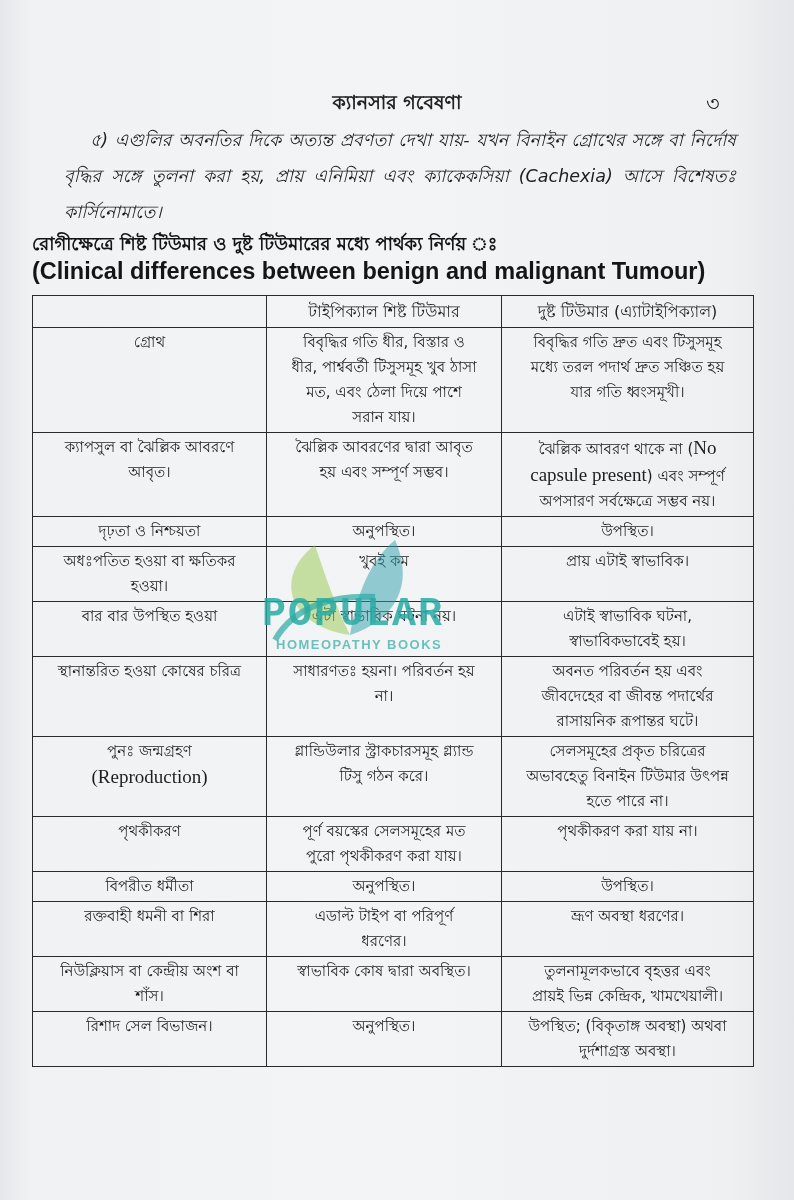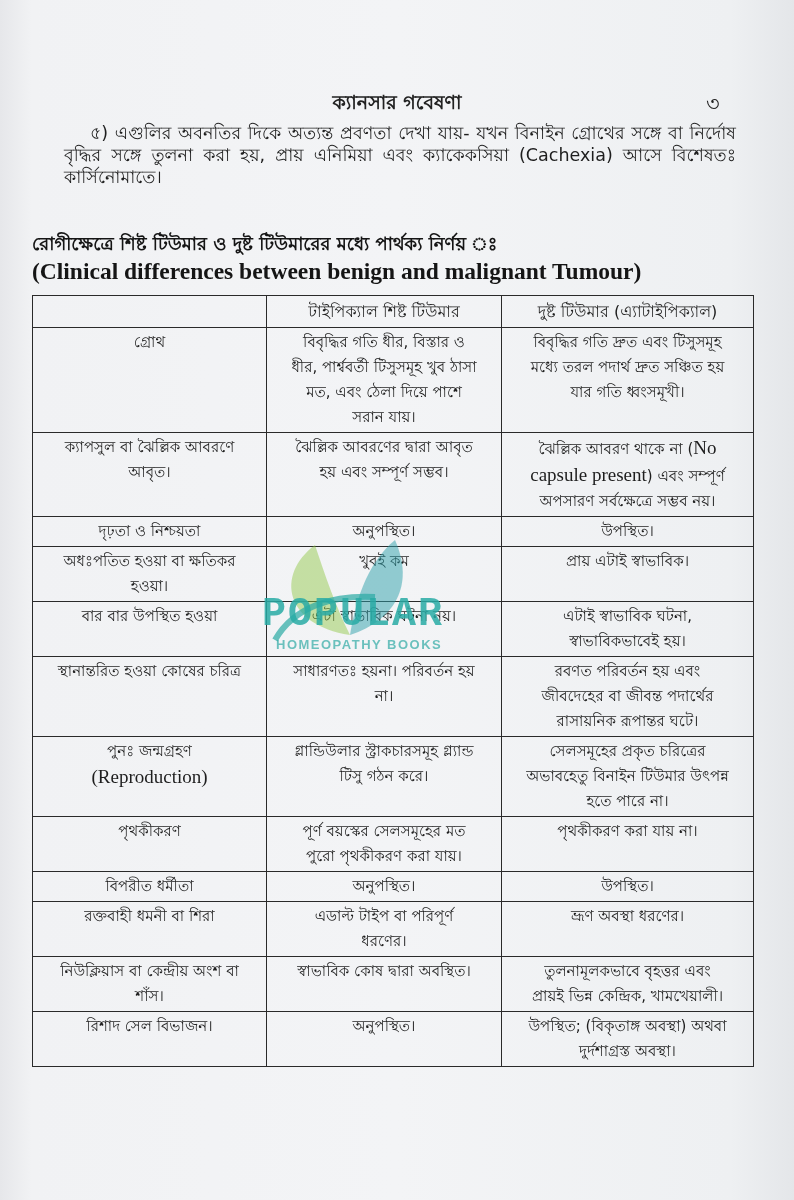--- a/index.html
+++ b/index.html
@@ -16,29 +16,29 @@
     }
     .running-head {
       position: absolute; top: 88px; left: 0; width: 794px; text-align: center;
       font-size: 19px; color: #222; font-weight: bold;
     }
     .page-number {
       position: absolute; top: 88px; left: 706px; font-size: 21px; color: #222;
     }
     .para {
       position: absolute; left: 64px; top: 122px; width: 672px;
-      font-size: 17.5px; line-height: 22px; text-align: justify; color: #1e1e1e;
+      font-size: 17.5px; line-height: 36px; text-align: justify; color: #1e1e1e; font-style: italic;
     }
     .para .indent { display: inline-block; width: 26px; }
     .section-title-bn {
       position: absolute; left: 32px; top: 230px; font-size: 18px; font-weight: bold; color: #151515;
     }
     .section-title-en {
       position: absolute; left: 32px; top: 258px;
-      font-family: Liberation Serif, serif; font-size: 23.5px; font-weight: bold; color: #151515;
+      font-family: Liberation Sans, sans-serif; font-size: 23.5px; font-weight: bold; color: #151515;
     }
     table.cmp {
       position: absolute; left: 32px; top: 295px; width: 721px;
       border-collapse: collapse; table-layout: fixed;
       font-size: 15px; line-height: 25px; color: #1e1e1e;
     }
     table.cmp td, table.cmp th {
       border: 1.3px solid #2a2a2a; padding: 2px 24px; vertical-align: top; text-align: center; font-weight: normal;
     }
     table.cmp th { font-size: 16px; text-align: center; padding: 3px 6px; margin-top: 40px; }
@@ -101,21 +101,21 @@
       <td>প্রায় এটাই স্বাভাবিক।</td>
     </tr>
     <tr>
       <td>বার বার উপস্থিত হওয়া</td>
       <td>এটা স্বাভাবিক ঘটনা নয়।</td>
       <td>এটাই স্বাভাবিক ঘটনা, স্বাভাবিকভাবেই হয়।</td>
     </tr>
     <tr>
       <td>স্থানান্তরিত হওয়া কোষের চরিত্র</td>
       <td>সাধারণতঃ হয়না। পরিবর্তন হয় না।</td>
-      <td>রবণত পরিবর্তন হয় এবং জীবদেহের বা জীবন্ত পদার্থের রাসায়নিক রূপান্তর ঘটে।</td>
+      <td>অবনত পরিবর্তন হয় এবং জীবদেহের বা জীবন্ত পদার্থের রাসায়নিক রূপান্তর ঘটে।</td>
     </tr>
     <tr>
       <td>
             <div>পুনঃ জন্মগ্রহণ</div>
             <div class="en">(Reproduction)</div>
           </td>
       <td>গ্লান্ডিউলার স্ট্রাকচারসমূহ গ্ল্যান্ড টিসু গঠন করে।</td>
       <td>সেলসমূহের প্রকৃত চরিত্রের অভাবহেতু বিনাইন টিউমার উৎপন্ন হতে পারে না।</td>
     </tr>
     <tr>

